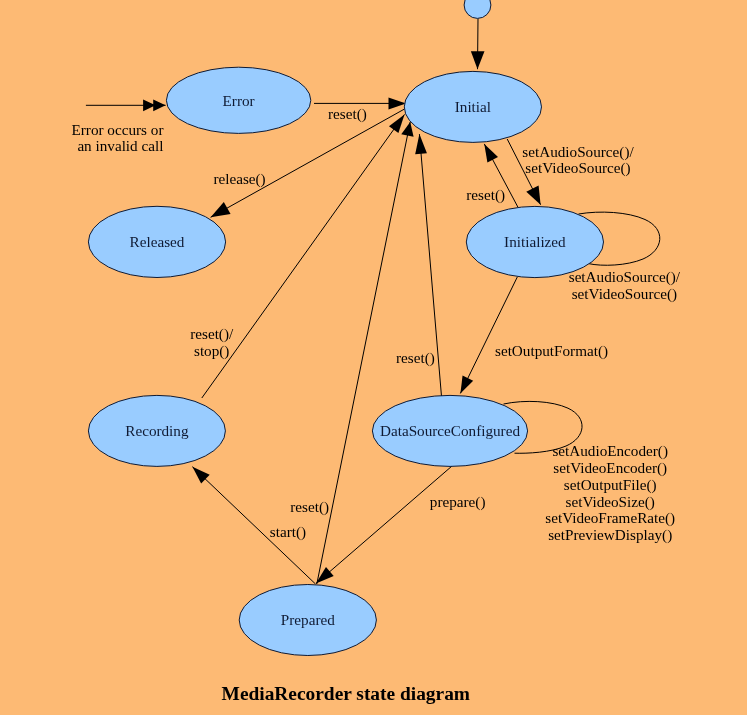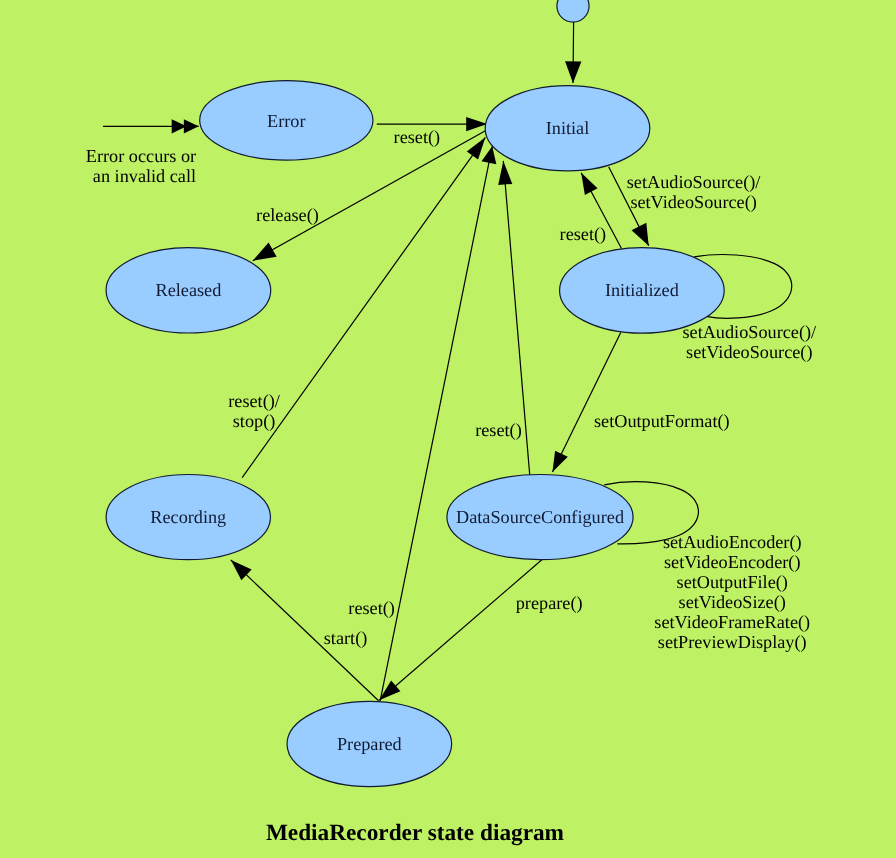--- a/index.html
+++ b/index.html
@@ -1,19 +1,19 @@
 <!DOCTYPE html>
 <html><head>
 <meta charset="utf-8">
 <title>MediaRecorder state diagram</title>
 <style>
   html,body{margin:0;padding:0;background:#ffffff;}
   body{width:747px;height:715px;overflow:hidden;
        font-family:"Liberation Serif","Liberation Sans",serif;}
-  #diagram-root{position:relative;width:747px;height:715px;background:#bef264;}
+  #diagram-root{position:relative;width:747px;height:715px;background:#fdba74;}
   svg#diagram{position:absolute;left:0;top:0;display:block;}
   .edge-line{fill:none;stroke:#000000;stroke-width:1;}
   .edge-head{fill:#000000;stroke:none;}
   .loop-line{fill:none;stroke:#000000;stroke-width:1;}
   .state-shape{fill:#99ccff;stroke:#0f1a33;stroke-width:1;}
   .state-label{fill:#0f1a33;font-size:15.2px;text-anchor:middle;}
   .edge-label{fill:#000000;font-size:15.2px;}
   .edge-label.center{text-anchor:middle;}
   .diagram-title{fill:#000000;font-size:19.4px;font-weight:bold;text-anchor:middle;}
 </style>

